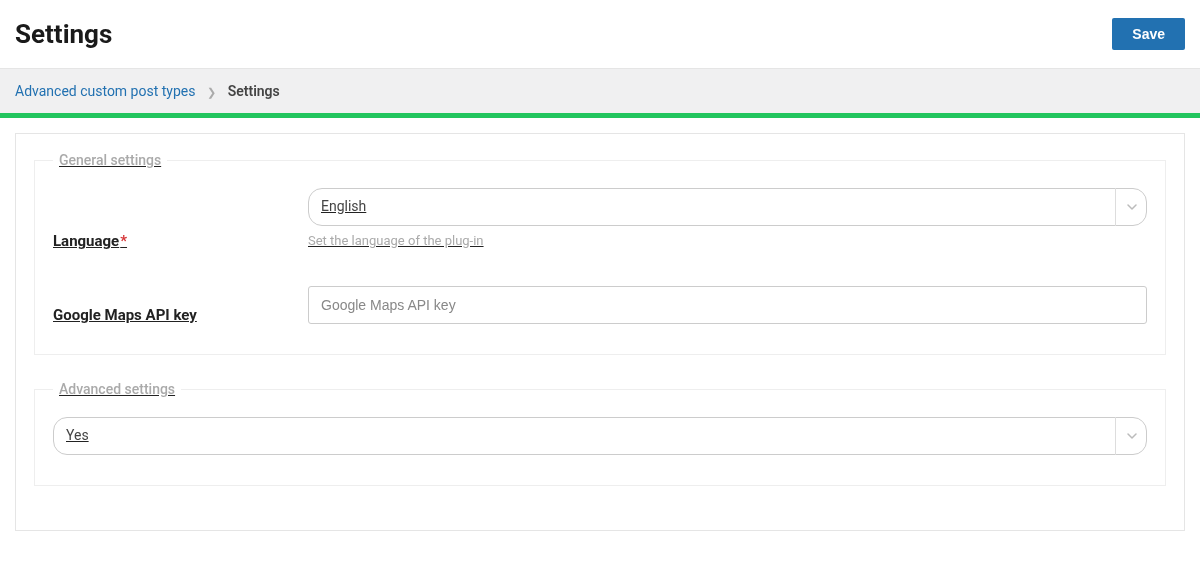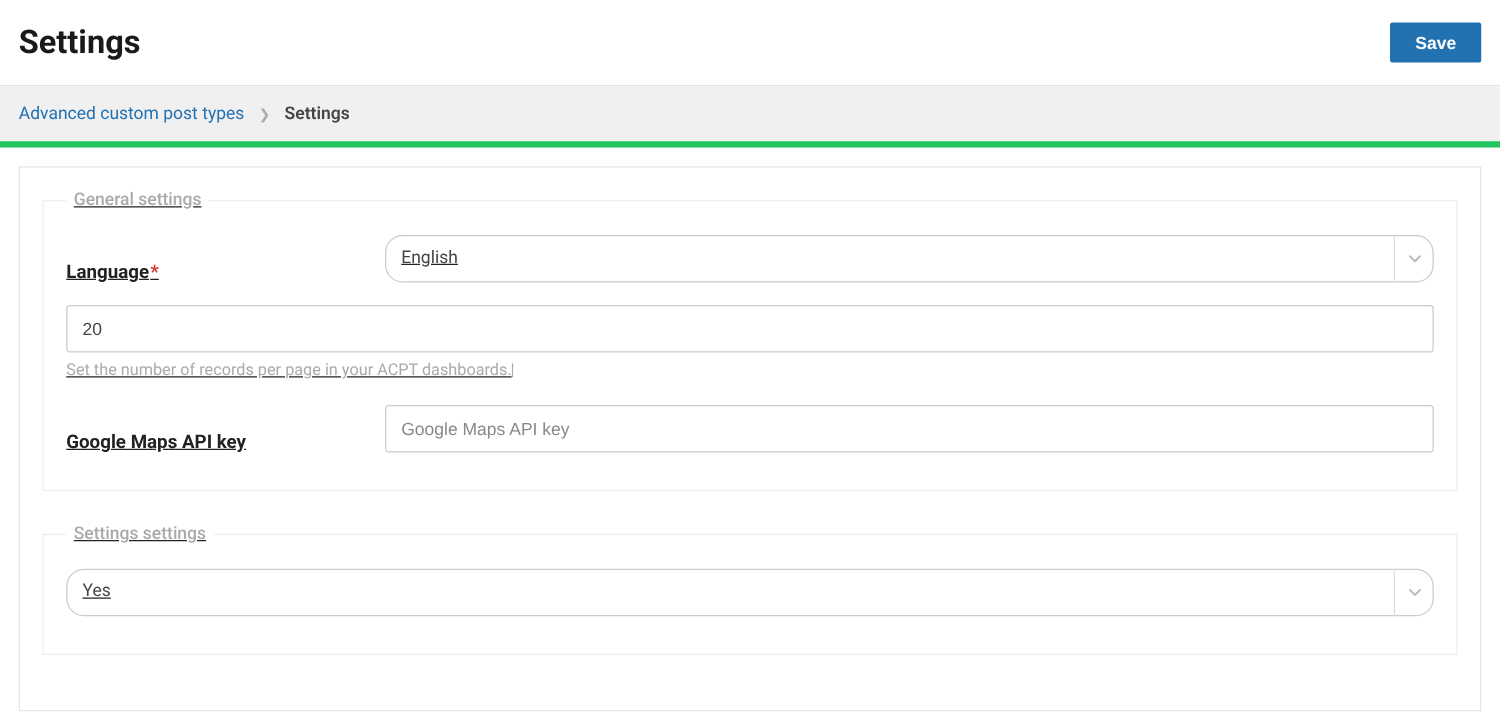--- a/index.html
+++ b/index.html
@@ -176,43 +176,40 @@
           </div>
           <div class="form-control-wrap">
             <div class="select-wrap">
               <div class="select-field">English</div>
               <div class="select-indicator">
                 <svg width="12" height="12" viewBox="0 0 12 12">
                     <path d="M2 4 L6 8 L10 4" stroke="#bbb" stroke-width="1.5" fill="none" stroke-linecap="round" stroke-linejoin="round"></path>
                   </svg>
               </div>
             </div>
-          </div>
-        </div>
-
-        <div class="form-row">
-          <div class="form-control-wrap">
-            <input type="text" class="text-field" value="20" style="">
-            <div class="help-text cursor-mark">Set the number of records per page in your ACPT dashboards.</div>
-          </div>
+            <div class="help-text">Set the language of the plug-in</div>
+          </div>
+        </div>
+
+        <div class="form-row">
         </div>
 
         <div class="form-row">
           <div class="form-label">
             <span>Google Maps API key</span>
           </div>
           <div class="form-control-wrap">
             <input type="text" class="text-field" placeholder="Google Maps API key" style="">
           </div>
         </div>
 
       </fieldset>
 
       <fieldset>
-        <legend>Settings settings</legend>
+        <legend>Advanced settings</legend>
 
         <div class="form-row">
           <div class="form-control-wrap">
             <div class="select-wrap">
               <div class="select-field">Yes</div>
               <div class="select-indicator">
                 <svg width="12" height="12" viewBox="0 0 12 12">
                     <path d="M2 4 L6 8 L10 4" stroke="#bbb" stroke-width="1.5" fill="none" stroke-linecap="round" stroke-linejoin="round"></path>
                   </svg>
               </div>

